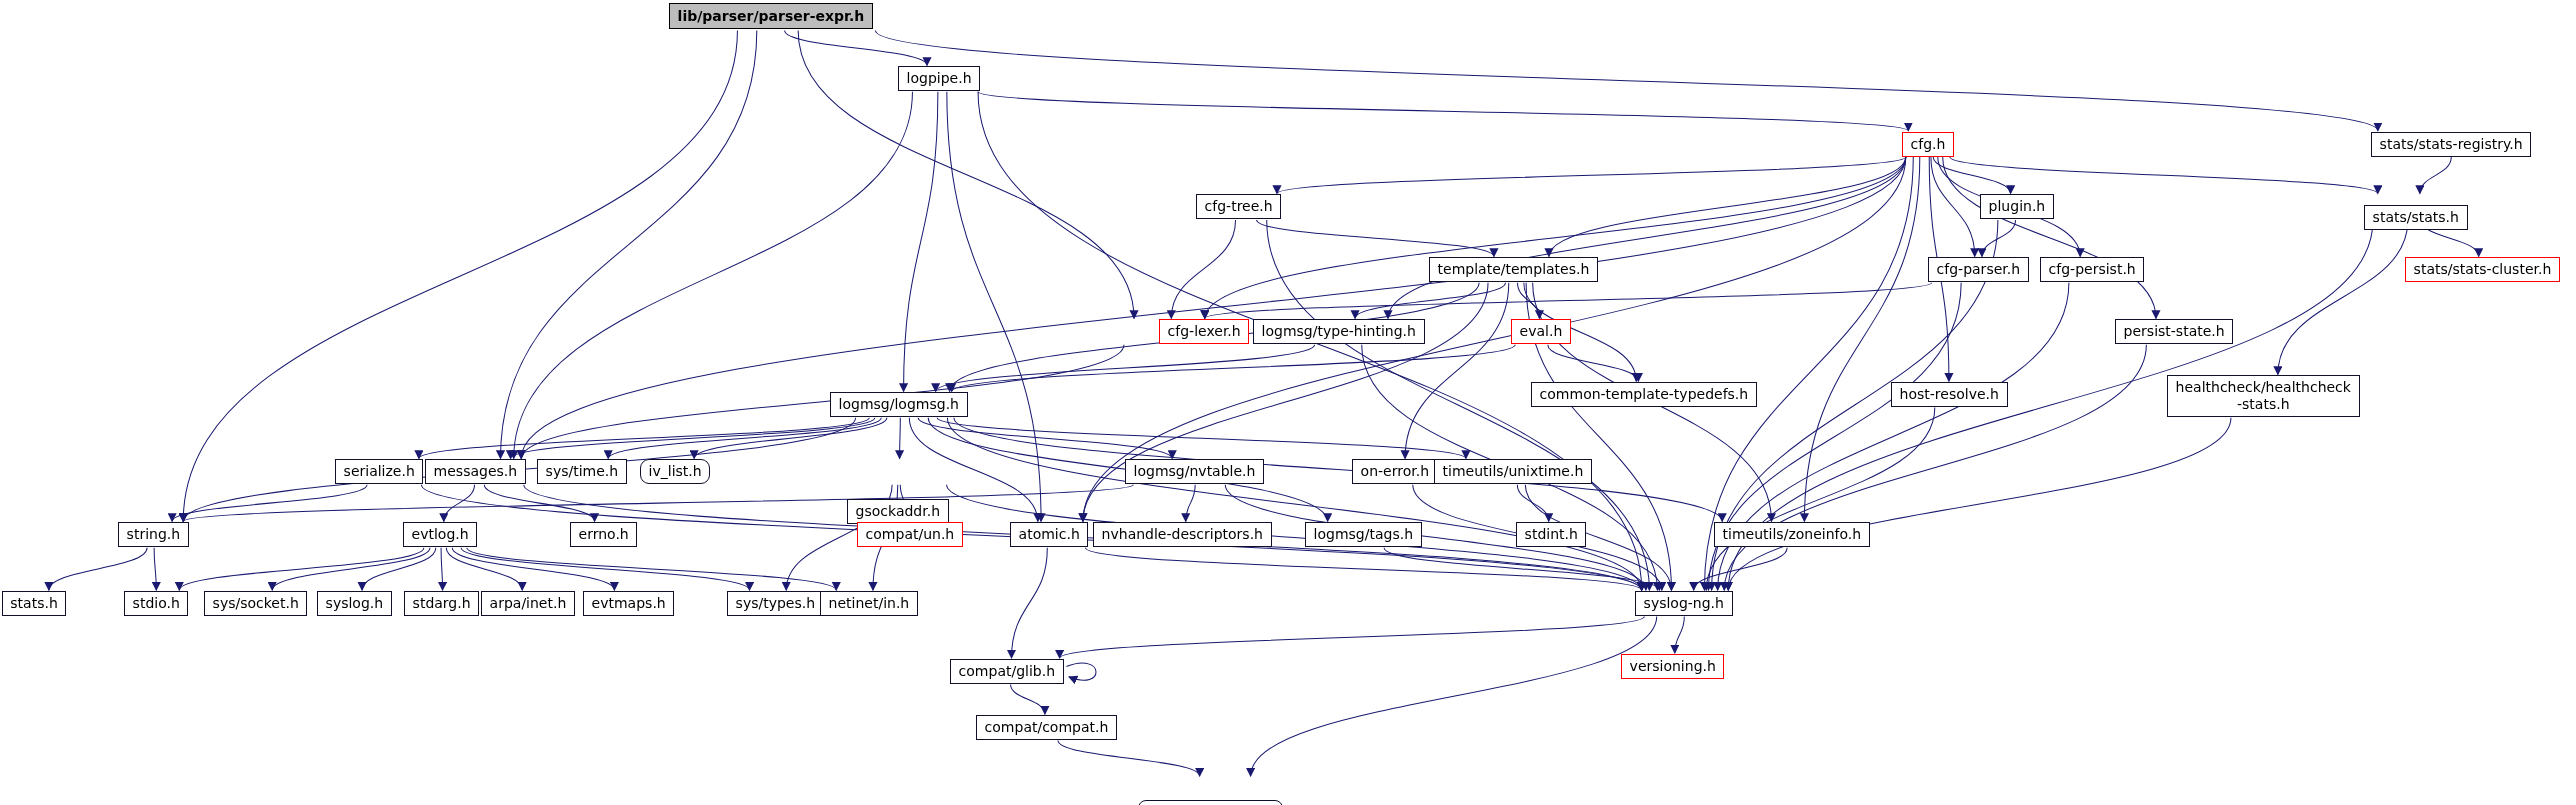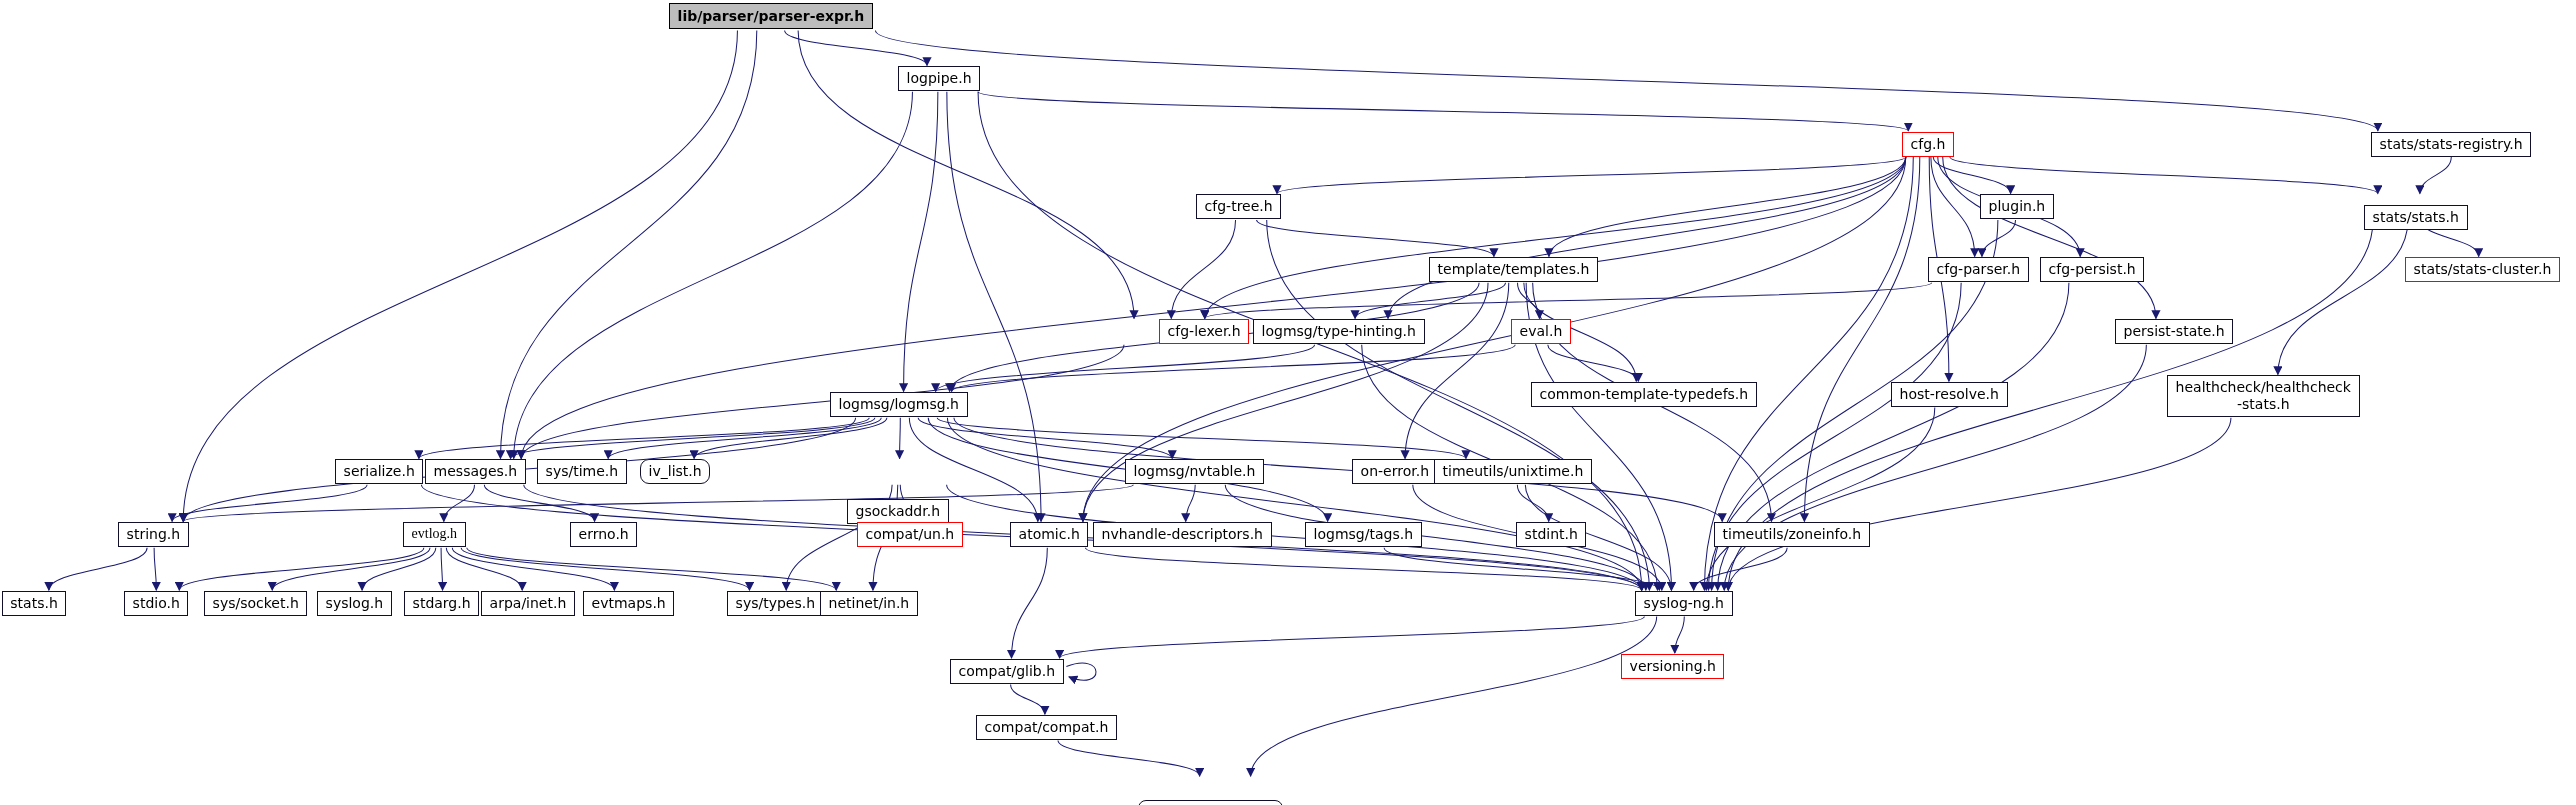--- a/index.html
+++ b/index.html
@@ -178,21 +178,21 @@
 -stats.h</div>
     <div class="node" style="top: 459px; left: 335px;">serialize.h</div>
     <div class="node" style="top: 459px; left: 425px;">messages.h</div>
     <div class="node" style="top: 459px; left: 537px;">sys/time.h</div>
     <div class="node" style="top: 459px; left: 640px; border-radius: 9px;">iv_list.h</div>
     <div class="node" style="top: 459px; left: 847px; margin-top: 40px;">gsockaddr.h</div>
     <div class="node" style="top: 459px; left: 1125px;">logmsg/nvtable.h</div>
     <div class="node" style="top: 459px; left: 1352px;">on-error.h</div>
     <div class="node" style="top: 459px; left: 1434px;">timeutils/unixtime.h</div>
     <div class="node" style="top: 522px; left: 118px;">string.h</div>
-    <div class="node" style="top: 522px; left: 403px; font-family: Liberation Serif, serif;">evtlog.h</div>
+    <div class="node" style="top: 522px; left: 403px;">evtlog.h</div>
     <div class="node" style="top: 522px; left: 570px;">errno.h</div>
     <div class="node trunc" style="top: 522px; left: 857px;">compat/un.h</div>
     <div class="node" style="top: 522px; left: 1010px;">atomic.h</div>
     <div class="node" style="top: 522px; left: 1093px;">nvhandle-descriptors.h</div>
     <div class="node" style="top: 522px; left: 1305px;">logmsg/tags.h</div>
     <div class="node" style="top: 522px; left: 1516px;">stdint.h</div>
     <div class="node" style="top: 522px; left: 1714px;">timeutils/zoneinfo.h</div>
     <div class="node" style="top: 591px; left: 1.7px;">stats.h</div>
     <div class="node" style="top: 591px; left: 124px;">stdio.h</div>
     <div class="node" style="top: 591px; left: 204px;">sys/socket.h</div>

